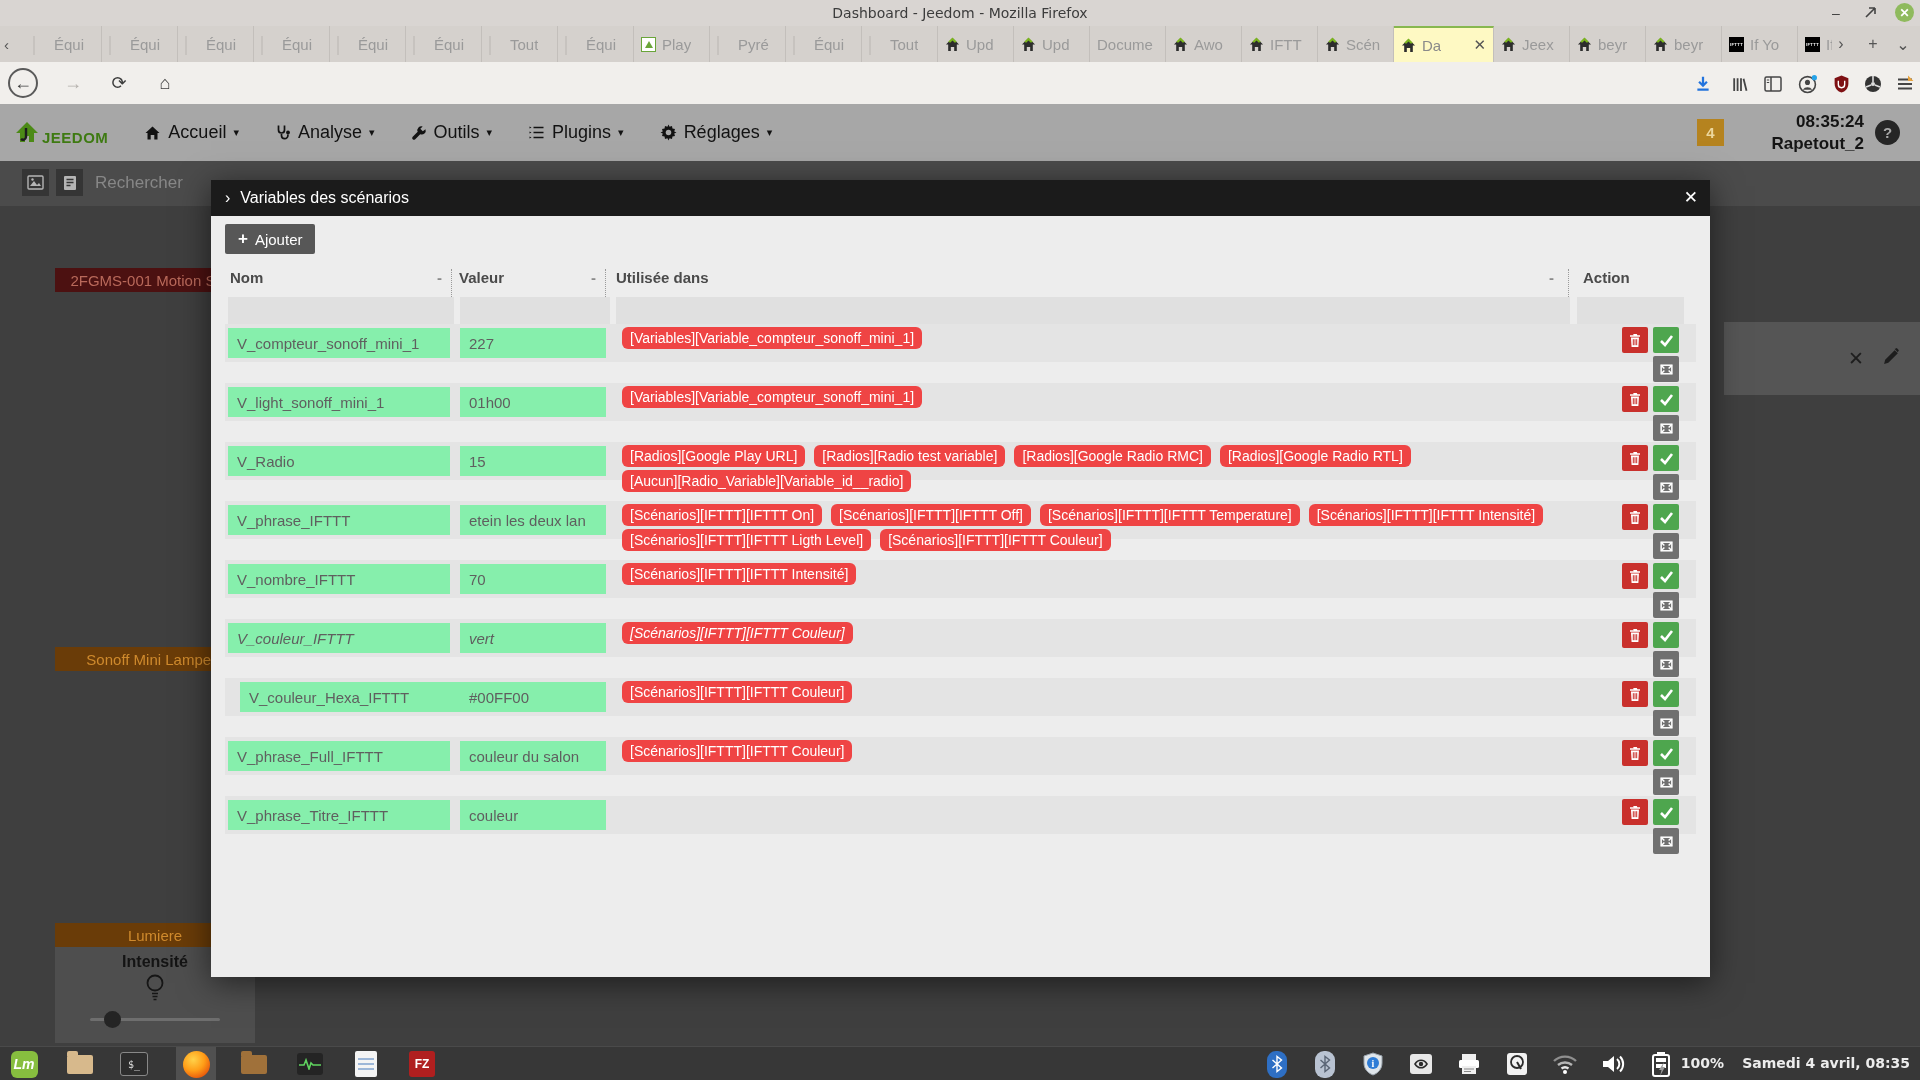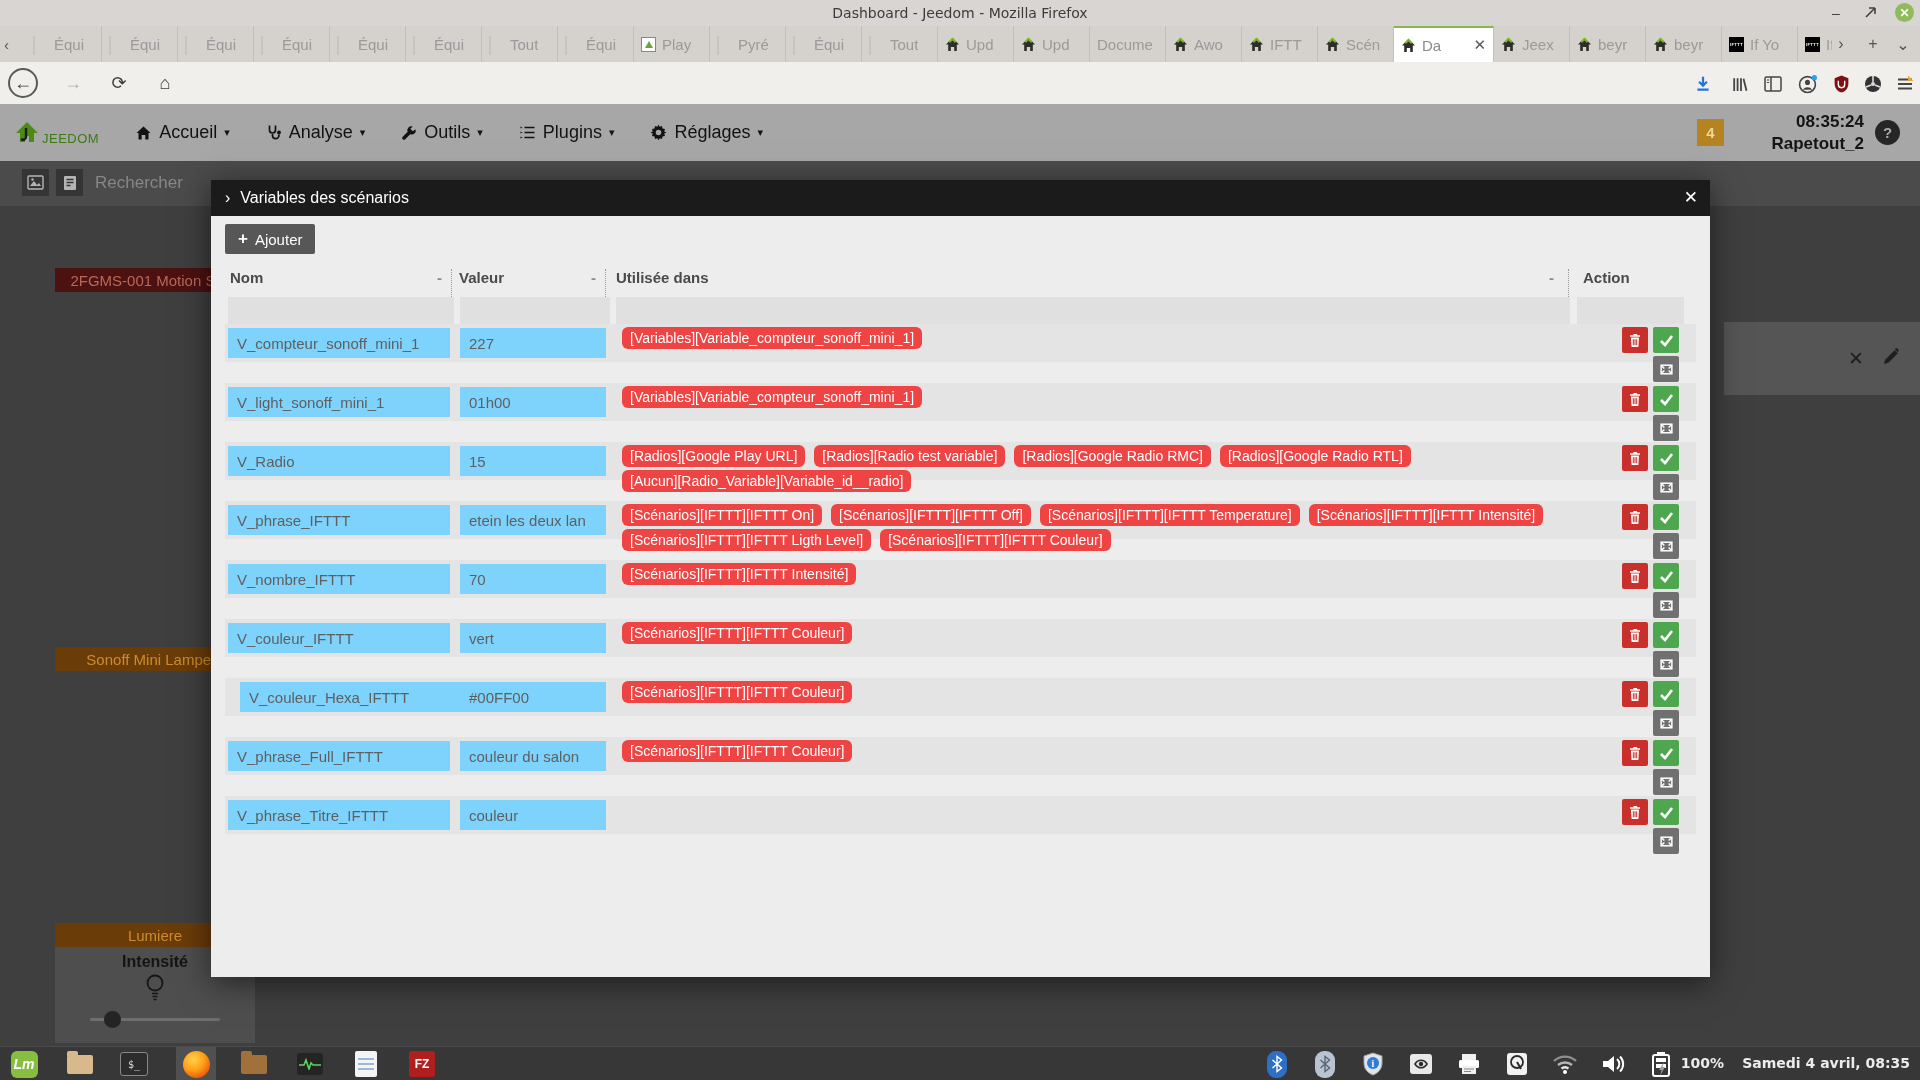--- a/index.html
+++ b/index.html
@@ -14,21 +14,21 @@
             font-size:14px;color:#3c3c3c}
   .winbtns{position:absolute;right:6px;top:3px;display:flex;gap:16px;align-items:center}
   .wb{width:18px;height:18px;display:flex;align-items:center;justify-content:center;color:#444;font-size:14px}
   .wb.close{background:#8fba5d;border-radius:50%;width:19px;height:19px;color:#fff;font-size:12px;font-weight:bold}
 
   .tabbar{position:absolute;left:0;top:26px;width:1920px;height:36px;background:#d5d1cd}
   .tabscroll{position:absolute;top:0;height:36px;display:flex;align-items:center;color:#555;font-size:15px}
   .tabstrip{position:absolute;left:26px;top:0;width:1806px;height:36px;display:flex;overflow:hidden}
   .tab{flex:0 0 auto;width:76px;height:36px;box-sizing:border-box;display:flex;align-items:center;gap:6px;
        padding:0 7px;border-right:1px solid #c3bfbb;color:#9a9a9a;font-size:15px;white-space:nowrap;overflow:hidden}
-  .tab.active{width:100px;background:#ffffff;border-top:2px solid #87b74f;color:#8a8a8a}
+  .tab.active{width:100px;background:#fef9c3;border-top:2px solid #87b74f;color:#8a8a8a}
   .tab .tlabel{overflow:hidden}
   .tab .tclose{margin-left:auto;color:#555;font-size:15px}
   .tico{flex:0 0 auto;width:15px;height:15px}
   .ic-jo{width:15px;height:15px;background:linear-gradient(45deg,#df731f 48%,#ffffff 52%);border:1px solid #c7c3bf;box-sizing:border-box}
   .ic-py{width:15px;height:15px;background:linear-gradient(45deg,#8a3c12 48%,#ffffff 52%);border:1px solid #c7c3bf;box-sizing:border-box}
   .ic-gain{width:15px;height:15px;background:#fff;border:1px solid #6aa53a;box-sizing:border-box;display:flex;align-items:center;justify-content:center}
   .ic-gain i{width:0;height:0;border-left:4px solid transparent;border-right:4px solid transparent;border-bottom:7px solid #6aa53a}
   .ic-ifttt{width:15px;height:15px;background:#000;color:#fff;font-size:4px;font-weight:bold;display:flex;align-items:center;justify-content:center;letter-spacing:.5px}
   .tabctl{position:absolute;top:0;height:36px;display:flex;align-items:center;justify-content:center;width:30px;color:#555;font-size:16px}
 
@@ -42,21 +42,21 @@
   .uic{margin-left:10px;flex:0 0 auto}
   .urltext{margin-left:12px;font-size:16px;color:#9a9a9a;white-space:nowrap;overflow:hidden;flex:1 1 auto}
   .urltext b{color:#1f1f1f;font-weight:normal}
   .uright{display:flex;align-items:center;gap:18px;margin-right:10px;color:#5a5a5a}
   .tbico{position:absolute;top:9px;width:26px;height:26px;display:flex;align-items:center;justify-content:center}
 
   
   .jheader{position:absolute;left:0;top:104px;width:1920px;height:57px;background:#a7a7a7}
   .jmenu{position:absolute;left:14px;top:0;height:57px;display:flex;align-items:center;gap:36px}
   .jlogo{display:flex;align-items:flex-end;gap:2px}
-  .jlogo .jtxt{font-size:13px;font-weight:normal;color:#3e7a12;letter-spacing:.5px}
+  .jlogo .jtxt{font-size:15px;font-weight:bold;color:#3e7a12;letter-spacing:.5px}
   .jitem{display:flex;align-items:center;gap:7px;font-size:18px;color:#121212}
   .caret{font-size:11px;color:#121212}
   .jbadge{position:absolute;left:1697px;top:15px;width:27px;height:27px;background:#b5831f;color:#ecd79d;
           font-size:15px;font-weight:bold;display:flex;align-items:center;justify-content:center}
   .jtime{position:absolute;right:56px;top:7px;text-align:right;color:#141414;font-size:17px;font-weight:bold;line-height:22px}
   .jhelp{position:absolute;right:20px;top:16px;width:25px;height:25px;border-radius:50%;background:#262626;color:#a9a9a9;
          font-size:15px;font-weight:bold;display:flex;align-items:center;justify-content:center}
 
   .subbar{position:absolute;left:0;top:161px;width:1920px;height:45px;background:#4b4b4b}
   .subico{position:absolute;top:8px;width:27px;height:27px;background:#353535;display:flex;align-items:center;justify-content:center}
@@ -87,21 +87,21 @@
   .mclose{position:absolute;right:12px;top:7px;font-size:17px;color:#fff}
   .addbtn{position:absolute;left:14px;top:44px;height:30px;background:#575757;color:#fff;font-size:15px;
           display:flex;align-items:center;gap:7px;padding:0 13px;border-radius:2px}
   .addbtn .plus{font-size:17px;font-weight:bold}
   .thead{position:absolute;left:14px;top:84px;width:1471px;height:30px;font-size:15px;font-weight:bold;color:#4a4a4a}
   .thead span{position:absolute;top:5px}
   .dotsep{position:absolute;top:0;height:30px;border-left:1px dotted #9a9a9a}
   .filterrow{position:absolute;left:0;top:117px;width:1499px;height:28px}
   .finput{position:absolute;height:26px;background:#e0e0e0;border:0}
   .vrow{position:absolute;left:14px;width:1471px;height:38px;background:#e4e4e4}
-  .cellbox{position:absolute;top:4px;height:30px;background:#7dd3fc;color:#5f5f5f;font-size:15px;
+  .cellbox{position:absolute;top:4px;height:30px;background:#86efac;color:#5f5f5f;font-size:15px;
            display:flex;align-items:center;padding:0 9px;box-sizing:border-box;white-space:nowrap;overflow:hidden}
   .badges{position:absolute;left:411px;top:3px;width:950px;display:flex;flex-wrap:wrap;column-gap:9px;row-gap:3px}
   .badge{background:#ef4444;color:#fff;font-size:14px;padding:3px 8px;border-radius:6px;white-space:nowrap}
   .abtn{position:absolute;width:26px;height:26px;border-radius:2px;display:flex;align-items:center;justify-content:center}
   .abtn.del{left:1411px;top:3px;background:#c9302c}
   .abtn.ok{left:1442px;top:3px;background:#4ea64e}
   .abtn.disp{left:1442px;top:32px;background:#707070}
 
   
   .taskbar{position:absolute;left:0;top:1046px;width:1920px;height:34px;background:#373737;border-top:1px solid #4a4a4a;box-sizing:border-box}
@@ -659,21 +659,21 @@
             <path d="M2 7 6 11 13 2" stroke="#fff" stroke-width="2.6" fill="none"></path>
           </svg>
         </div>
         <div class="abtn disp" style="left:1428px">
           <svg width="15" height="15" viewBox="0 0 14 14">
             <rect x="2" y="3" width="10" height="8" fill="none" stroke="#fff" stroke-width="1.4"></rect>
             <path d="M2 3l3 3M12 3 9 6M2 11l3-3M12 11 9 8" stroke="#fff" stroke-width="1.4"></path>
           </svg>
         </div>
       </div>
-      <div class="vrow" style="top: 439px;">
+      <div class="vrow" style="top: 439px; font-style: italic;">
         <div class="cellbox" style="left:3px;width:222px">V_couleur_IFTTT</div>
         <div class="cellbox" style="left:235px;width:146px">vert</div>
         <div class="badges" style="left:397px">
           <span class="badge">[Scénarios][IFTTT][IFTTT Couleur]</span>
         </div>
         <div class="abtn del" style="left:1397px">
           <svg width="14" height="15" viewBox="0 0 14 15">
             <path d="M5.2 1h3.6l.6 1.2H12v1.5H2V2.2h3.6Z" fill="#fff"></path>
             <path d="M3 4.6h8l-.6 9.4H3.6Z" fill="#fff"></path>
             <path d="M5.3 6.2v6M7 6.2v6M8.7 6.2v6" stroke="#c9302c" stroke-width="1"></path>

